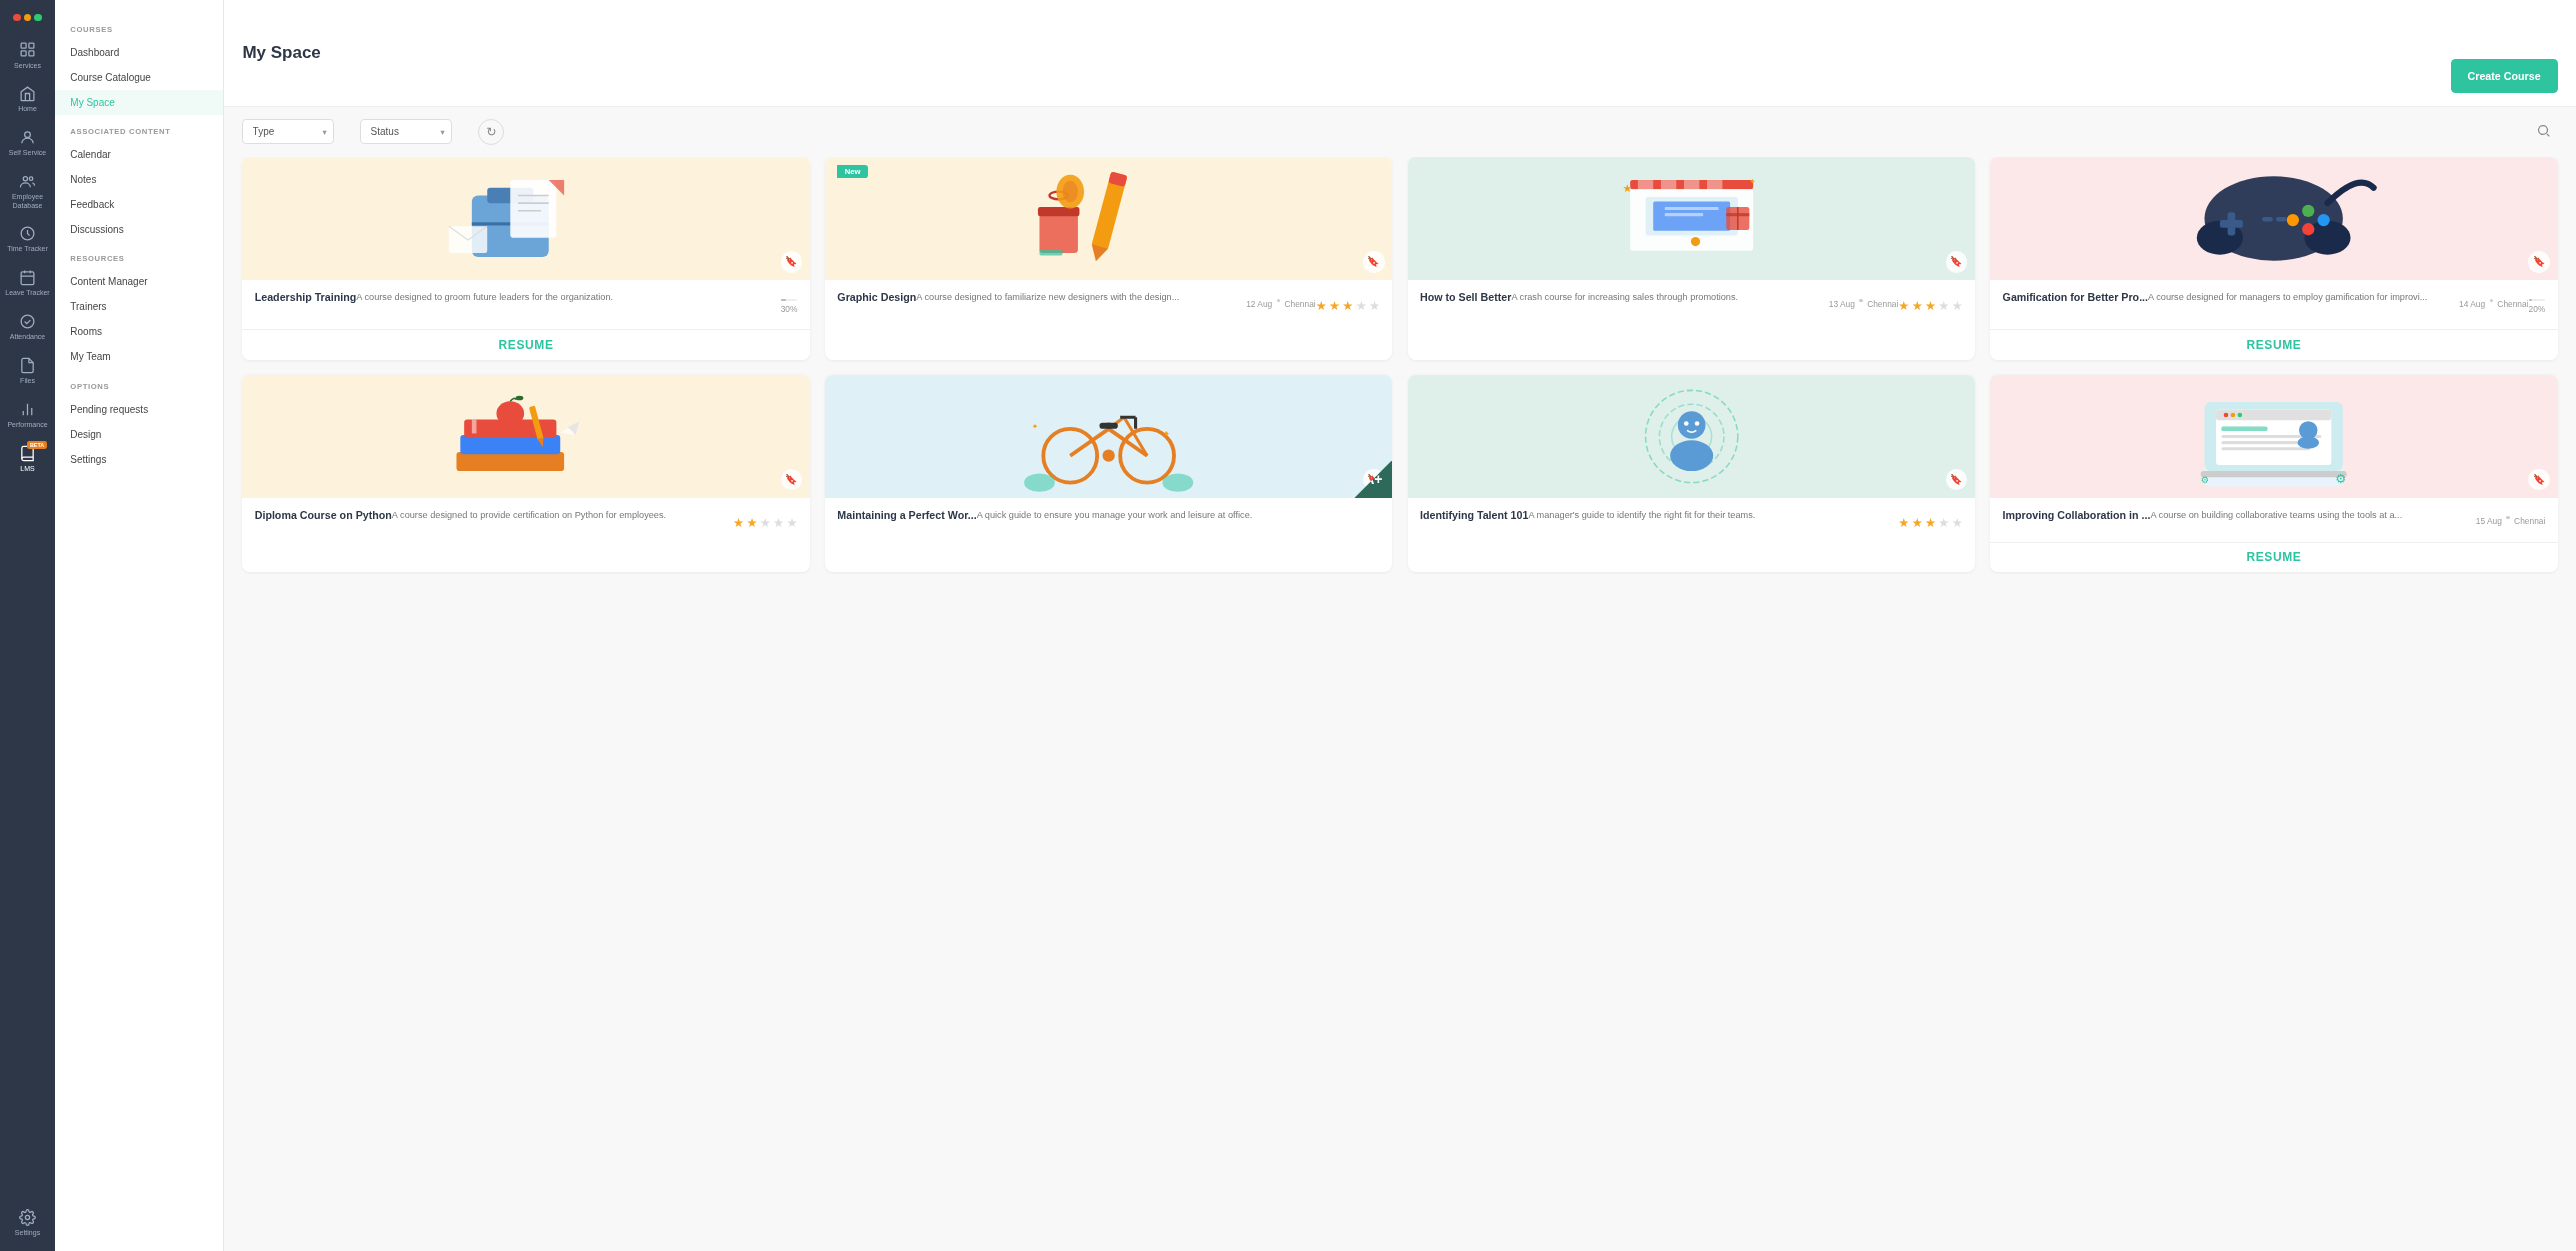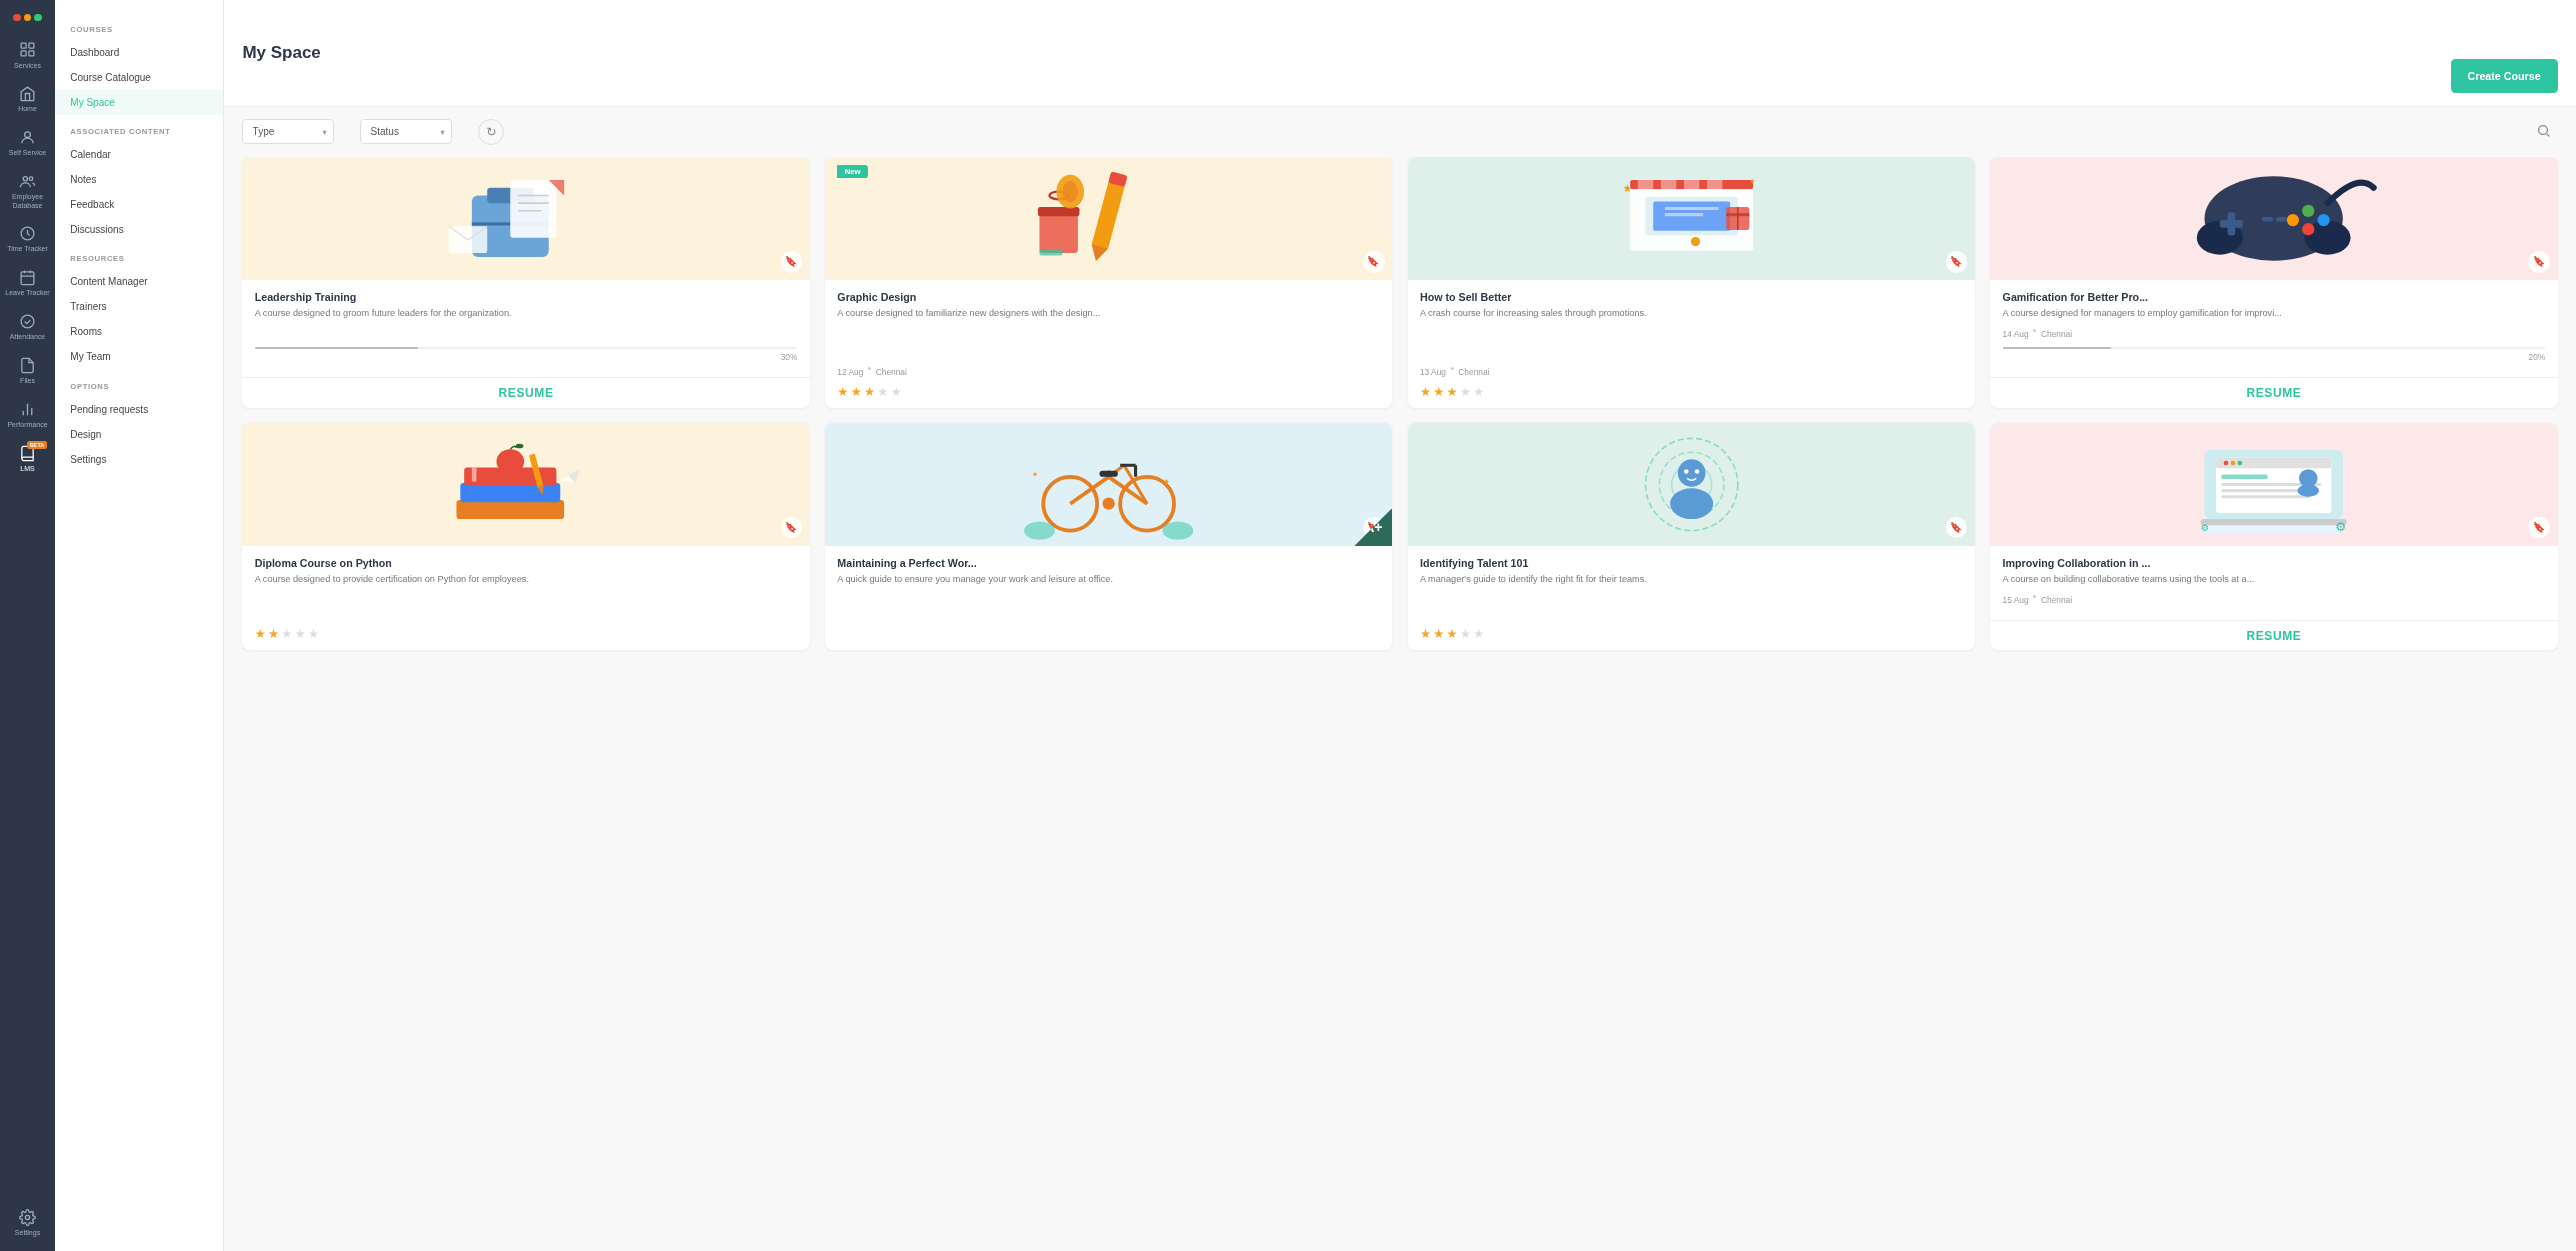--- a/index.html
+++ b/index.html
@@ -241,21 +241,21 @@
       display: flex;
       align-items: center;
       justify-content: center;
       clip-path: polygon(100% 0, 100% 100%, 0 100%);
     }
 
     .card-body {
       padding: 10.7px 12.3px 9.2px;
       flex: 1;
       display: flex;
-      flex-direction: column;
+      flex-direction: row;
     }
     .card-title {
       font-size: 10.7px;
       font-weight: 700;
       color: #2d3748;
       margin-bottom: 4.6px;
     }
     .card-desc {
       font-size: 9.2px;
       color: #777;

